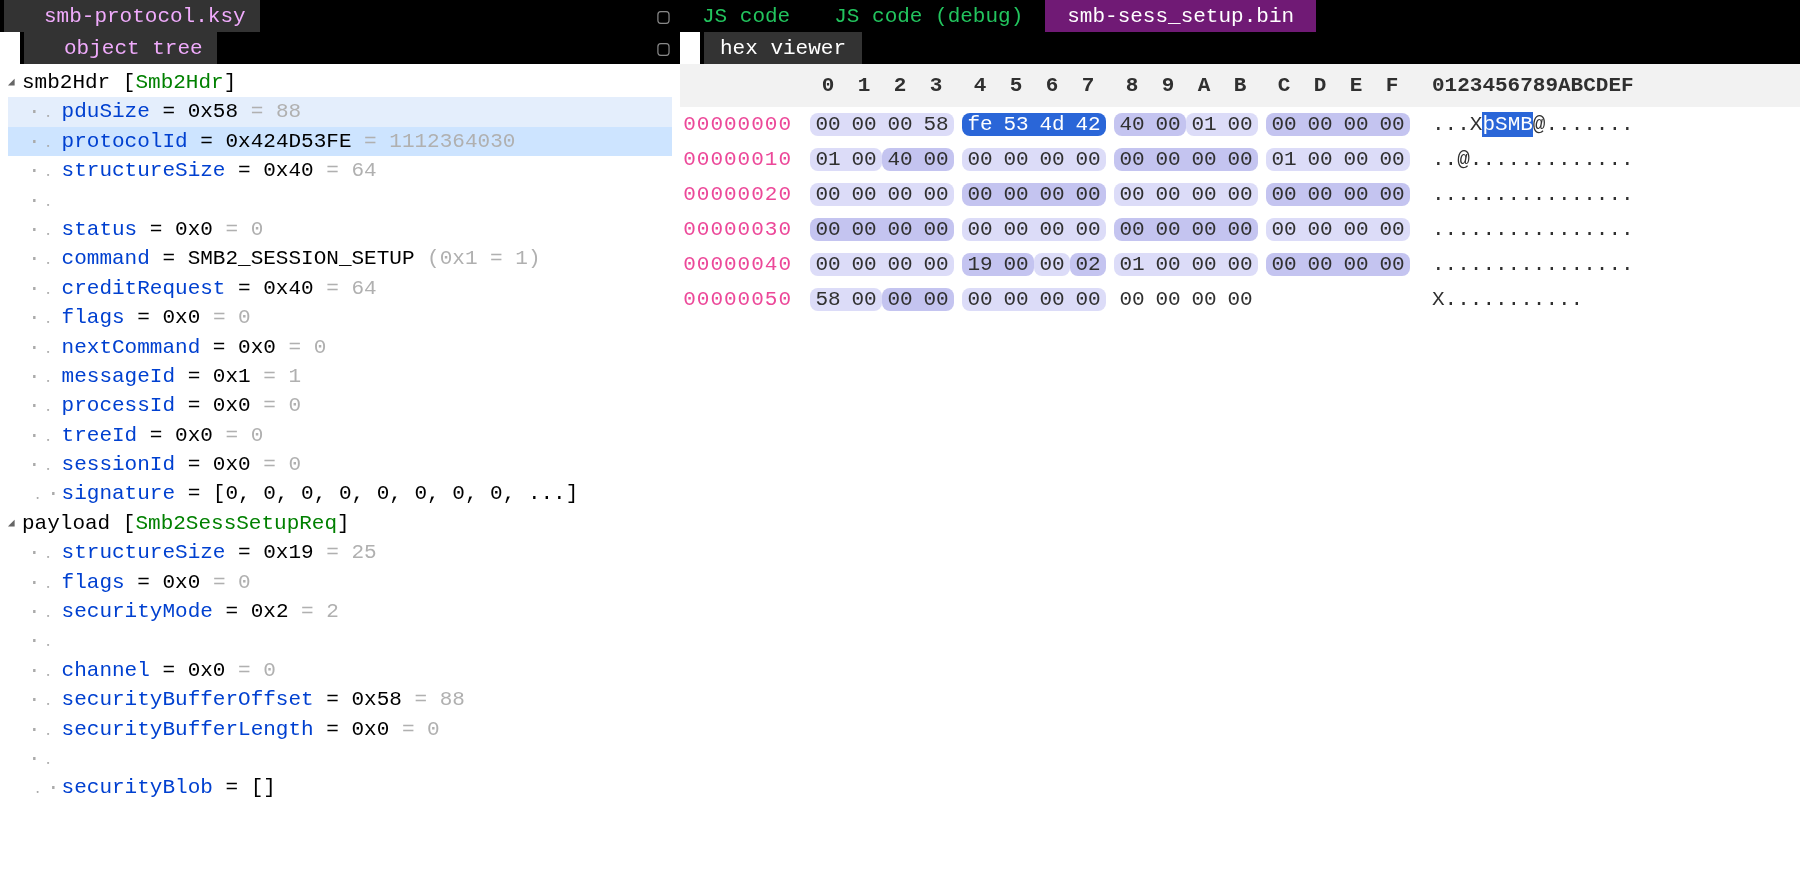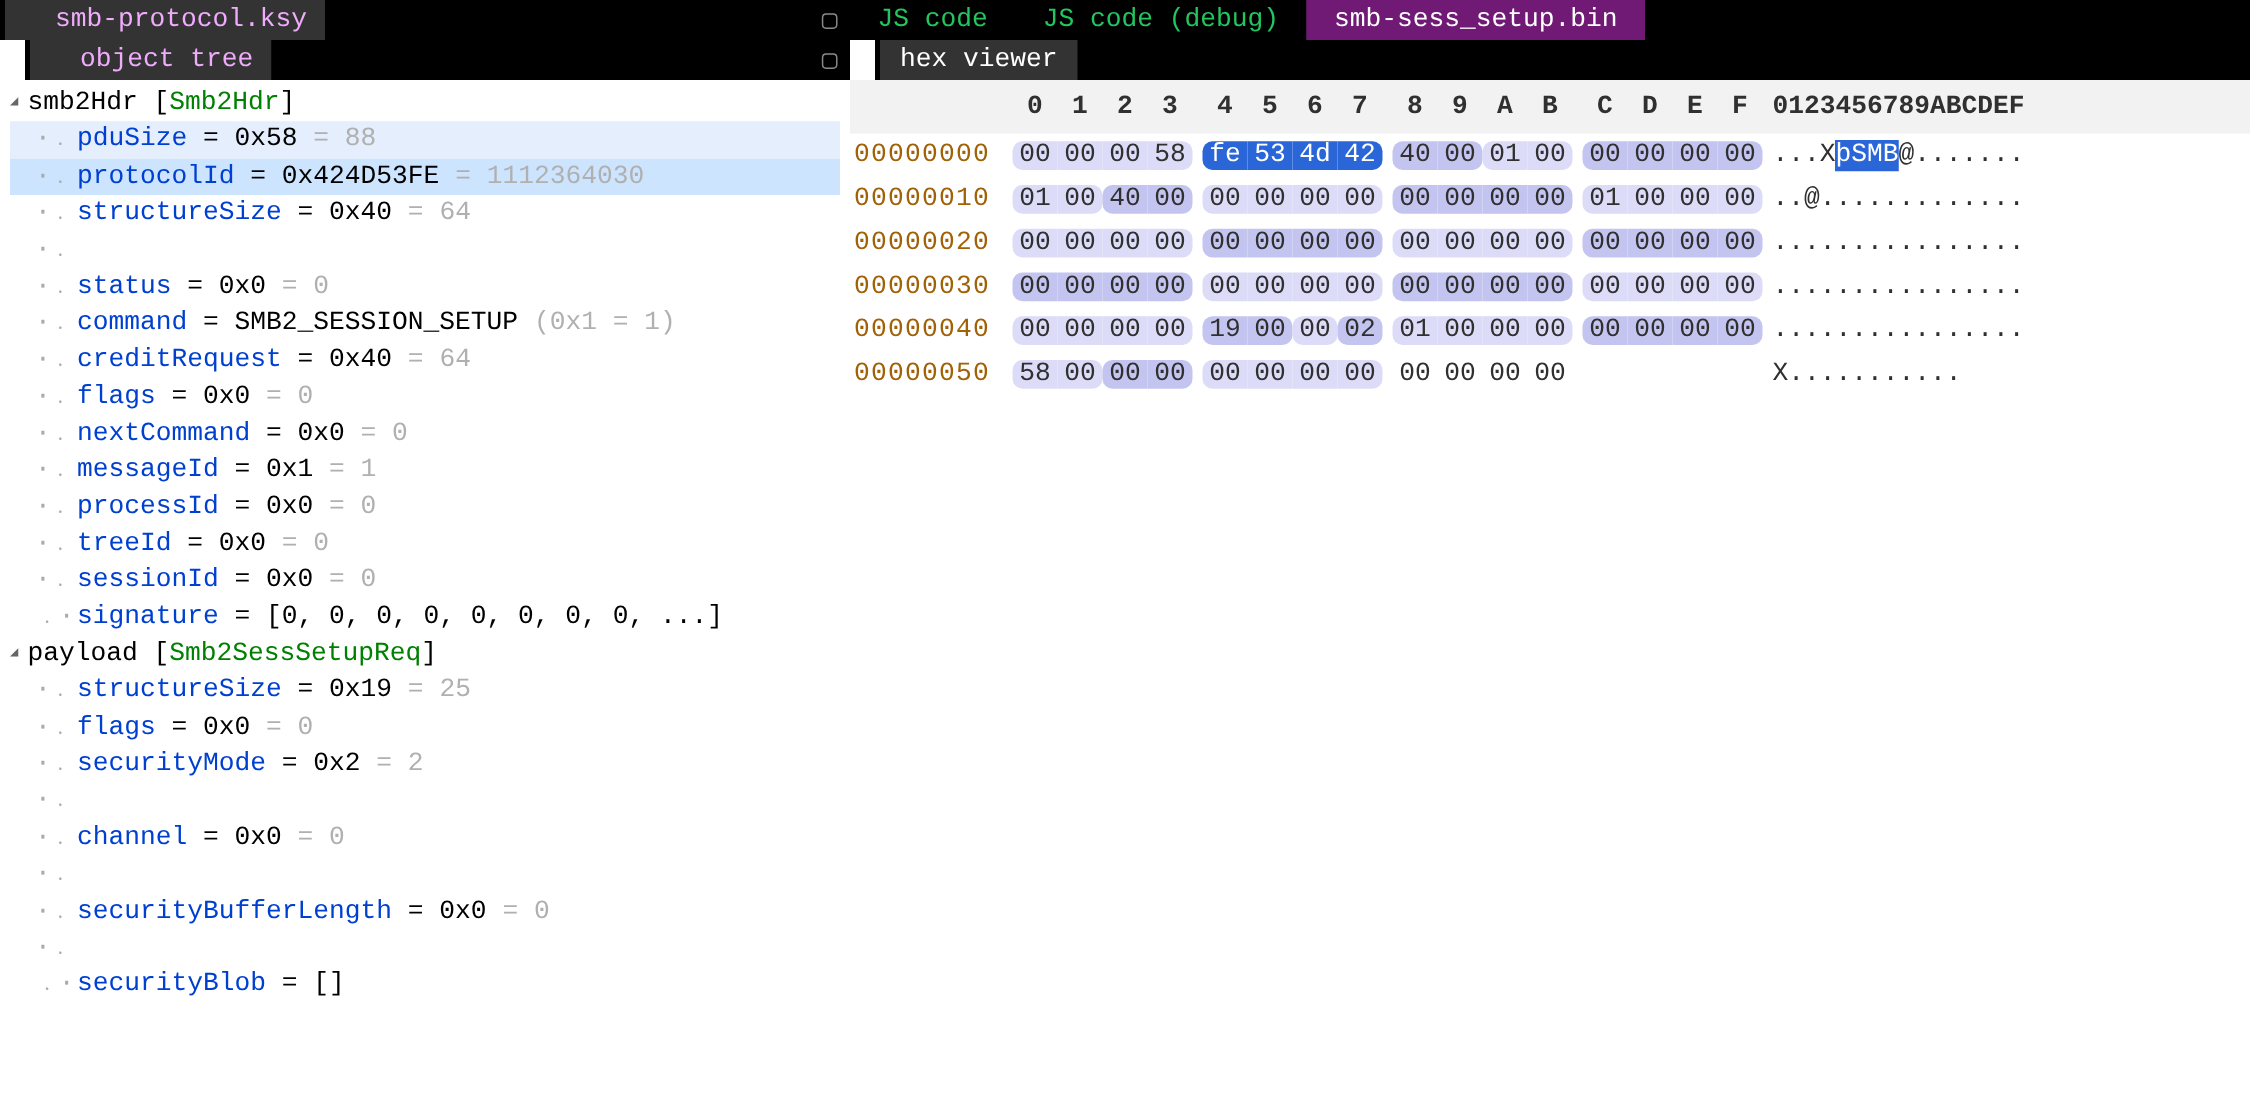--- a/index.html
+++ b/index.html
@@ -21,31 +21,31 @@
 .ty { color:#008000; }
 .eq { color:#000; }
 .hx { color:#000; }
 .dim { color:#b0b0b0; }
 .raw { color:#000; }
 .sel-row { background:#cde4ff; border-radius:0; }
 .hl-node { background:#e4eefc; }
 .hex-header { background:#f2f2f2; display:flex; padding:4px 0; }
 .hex-body { background:#fff; flex:1; padding:0; overflow:auto; }
 .hex-row { display:flex; align-items:center; height:35px; padding-right:12px; }
-.addr { width:130px; text-align:right; color:#a16207; padding-right:18px; letter-spacing:1px; }
+.addr { width:130px; text-align:right; color:#ec4899; padding-right:18px; letter-spacing:1px; }
 .hex-cols { display:flex; }
 .hex-group { display:flex; gap:0; margin-right:8px; }
 .hex-cell { width:36px; text-align:center; color:#303030; position:relative; }
 .hex-cell.hdr { color:#303030; font-weight:bold; }
 .bg1 { background:#dcdcf8; }
 .bg2 { background:#c4c4f0; }
 .bgsel { background:#2a66d8; color:#fff; }
 .round-l { border-top-left-radius:8px; border-bottom-left-radius:8px; }
 .round-r { border-top-right-radius:8px; border-bottom-right-radius:8px; }
-.ascii { color:#303030; letter-spacing:0; white-space:pre; font-variant-ligatures:none;font-family:Liberation Mono, monospace; }
+.ascii { margin-left:14px; color:#303030; letter-spacing:0; white-space:pre; font-variant-ligatures:none;font-family:Liberation Mono, monospace; }
 .ascii .asel { background:#2a66d8; color:#fff; padding:1px 0; }
 .hex-header .addr { color:transparent; }
 .hex-header .ascii { font-weight:bold; }
 .hex-header { font-weight:bold; }
 .right-tabs { background:#000; display:flex; height:32px; }
 .right-tab { color:#22c55e; padding:4px 22px; cursor:pointer; display:flex; align-items:center;}
 .right-tab.active { background:#701a75; color:#fff; }
 .sub-right-tab { background:#333; color:#fff; padding:4px 16px; display:flex; align-items:center; height:32px;}
 </style>
 </head>
@@ -201,20 +201,21 @@
         <span class="node-line">
           <span class="node-pad" style="width: 20px;"></span>
           <span class="dotted">·﹒</span>
           <span><span class="nm">channel</span> <span class="eq">=</span> <span class="hx">0x0</span> <span class="dim">= 0</span></span>
         </span>
       </div>
       <div class="tree-node">
         <span class="node-line">
           <span class="node-pad" style="width: 20px;"></span>
           <span class="dotted">·﹒</span>
+          <span><span class="nm">securityBufferOffset</span> <span class="eq">=</span> <span class="hx">0x58</span> <span class="dim">= 88</span></span>
         </span>
       </div>
       <div class="tree-node">
         <span class="node-line">
           <span class="node-pad" style="width: 20px;"></span>
           <span class="dotted">·﹒</span>
           <span><span class="nm">securityBufferLength</span> <span class="eq">=</span> <span class="hx">0x0</span> <span class="dim">= 0</span></span>
         </span>
       </div>
       <div class="tree-node">

